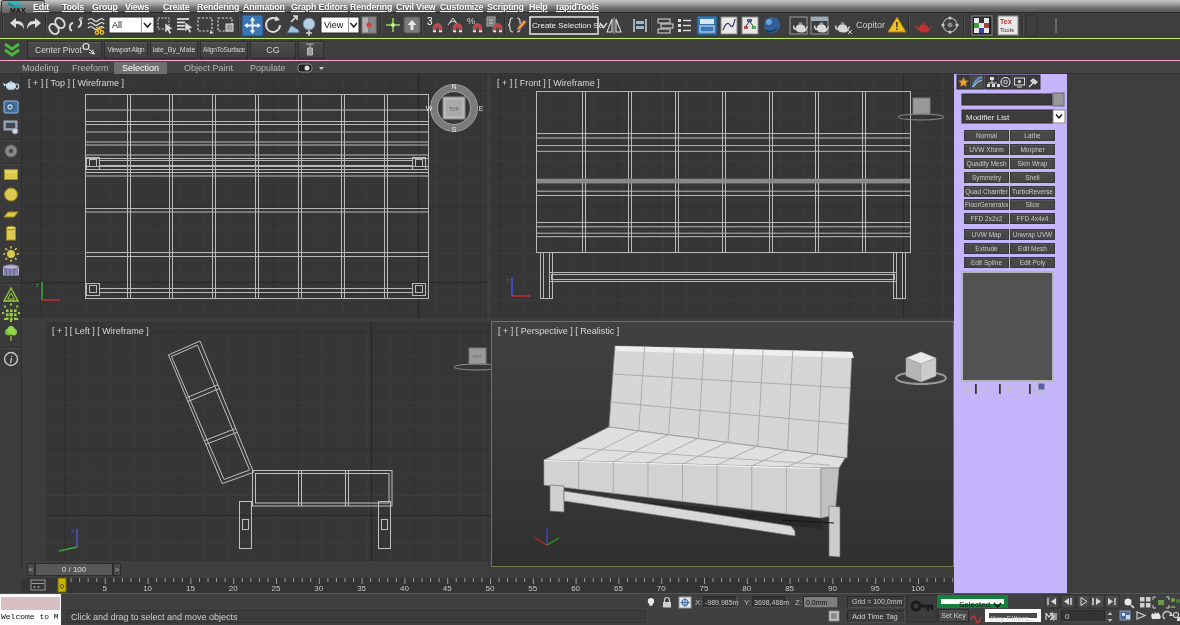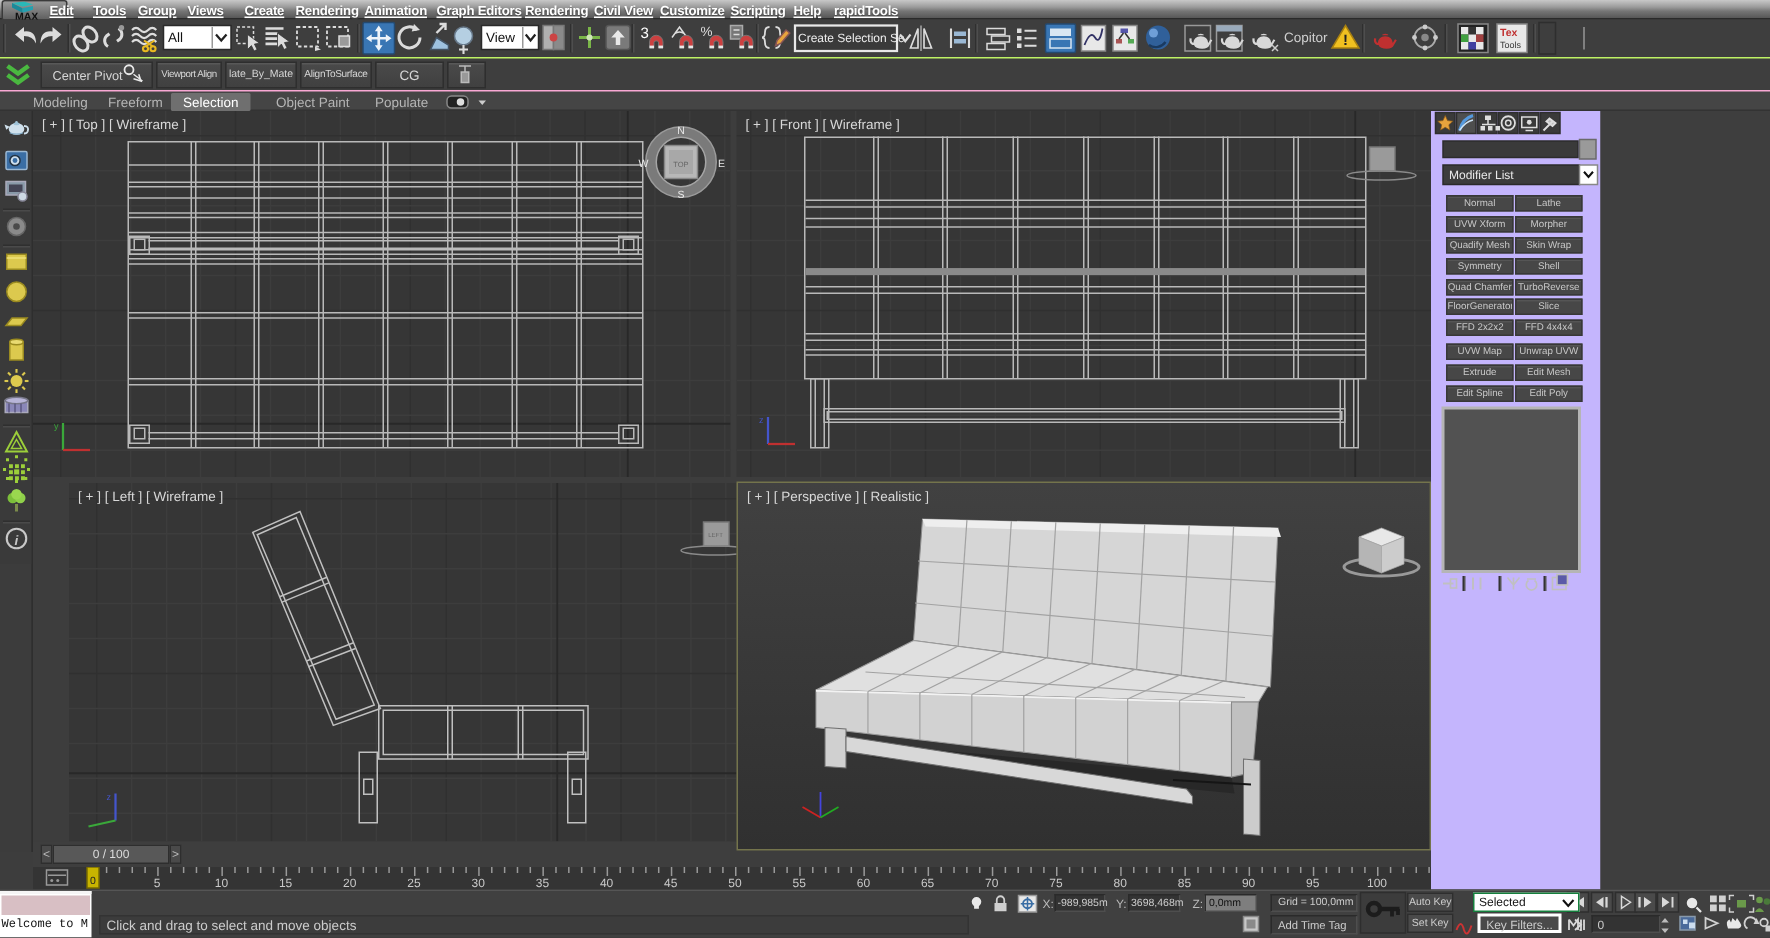--- a/index.html
+++ b/index.html
@@ -861,23 +861,23 @@
     <span style="position:absolute;left:695px;top:5px;color:#bbb;font-size:8px;">X:</span>
     <div class="sunken" style="left:703px;top:3px;width:34px;height:12px;padding:2px 0 0 1px;font-size:7px;">-989,985m</div>
     <span style="position:absolute;left:744px;top:5px;color:#bbb;font-size:8px;">Y:</span>
     <div class="sunken" style="left:752px;top:3px;width:35px;height:12px;padding:2px 0 0 1px;font-size:7px;">3698,468m</div>
     <span style="position:absolute;left:795px;top:5px;color:#bbb;font-size:8px;">Z:</span>
     <div class="sunken" style="left:803px;top:3px;width:35px;height:12px;padding:2px 0 0 2px;font-size:7px;background:#7e7e7e;color:#111;">0,0mm</div>
     <div class="sunken" style="left:847px;top:3px;width:58px;height:12px;padding:1px 0 0 4px;font-size:7px;background:#3c3c3c;">Grid = 100,0mm</div>
     <div class="sunken" style="left:847px;top:17px;width:58px;height:13px;padding:1px 0 0 4px;font-size:7.5px;background:#3c3c3c;">Add Time Tag</div>
     <div style="position:absolute;left:938px;top:2px;width:31px;height:13px;background:#4a4a4a;border:1px solid #2e2e2e;color:#ccc;font-size:7px;text-align:center;line-height:12px;">Auto Key</div>
     <div style="position:absolute;left:938px;top:16px;width:31px;height:13px;background:#4a4a4a;border:1px solid #2e2e2e;color:#ccc;font-size:7px;text-align:center;line-height:12px;">Set Key</div>
-    <div style="position:absolute;left:982px;top:2px;width:71px;height:13px;background:#fff;border:1px solid #15803d;color:#111;font-size:8px;padding:1px 0 0 3px;">Selected<svg width="10" height="9" style="position:absolute;right:1px;top:2px">
+    <div style="position:absolute;left:937px;top:2px;width:71px;height:13px;background:#fff;border:4px solid #15803d;color:#111;font-size:8px;padding:1px 0 0 18px;">Selected<svg width="10" height="9" style="position:absolute;right:1px;top:2px">
           <path d="M1 2 l3.5 4 l3.5 -4" stroke="#111" stroke-width="1.4" fill="none"></path>
         </svg></div>
-    <div style="position:absolute;left:985px;top:16px;width:56px;height:13px;background:#4a4a4a;border:2px solid #ffffff;color:#ccc;font-size:8px;text-align:center;line-height:12px;">Key Filters...</div>
+    <div style="position:absolute;left:985px;top:16px;width:56px;height:13px;background:#4a4a4a;border:4px solid #ffffff;color:#ccc;font-size:8px;text-align:center;line-height:12px;">Key Filters...</div>
     <div class="sunken" style="left:1061px;top:17px;width:46px;height:12px;padding:1px 0 0 3px;font-size:8px;">0</div>
   </div>
   <div class="abs" id="welcome" style="left:0;top:594px;width:61px;height:31px;background:#ffffff;border-top:2px solid #f5f5f5;">
     <div style="position:absolute;left:1px;top:1px;width:59px;height:13px;background:#d8bfc4;"></div>
     <div style="position:absolute;left:1px;top:16px;color:#111;font-size:8px;font-family:'Liberation Mono',monospace;white-space:nowrap;">Welcome to M</div>
   </div>
 </div>
 
 </body></html>

